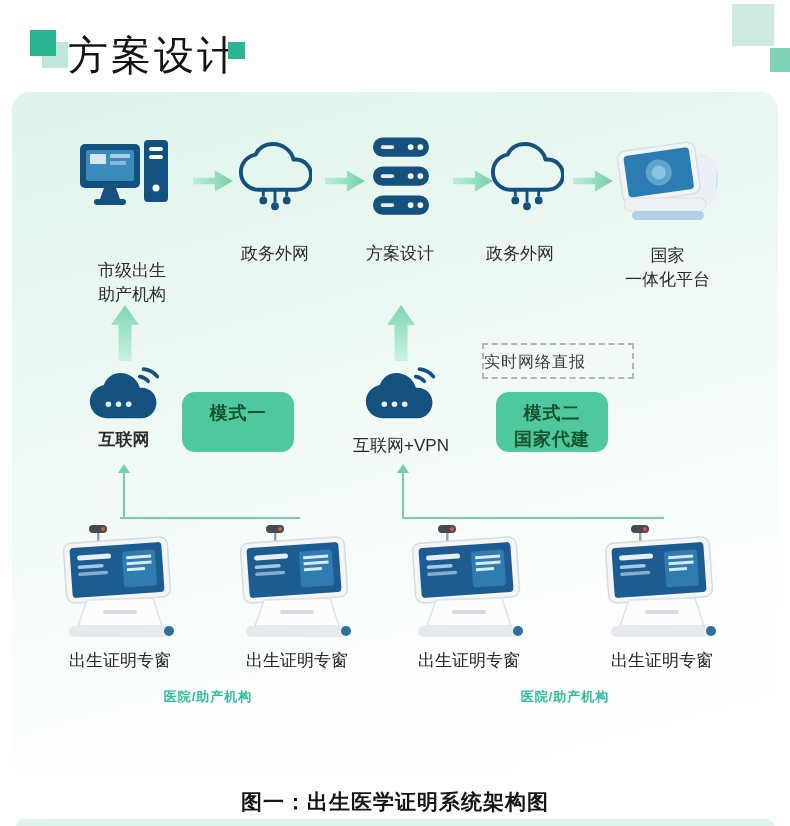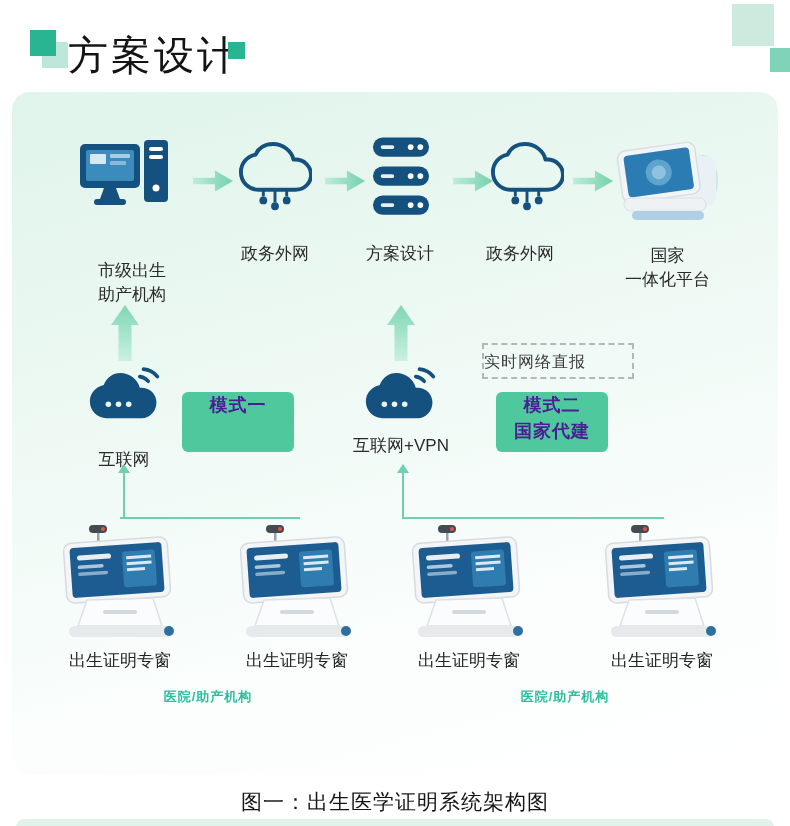--- a/index.html
+++ b/index.html
@@ -34,42 +34,42 @@
   
   .arrow-up{position:absolute;width:30px;height:58px;}
   .arrow-up svg{display:block;width:100%;height:100%;}
 
   
   .realtime-box{position:absolute;left:470px;top:251px;width:152px;height:36px;
                 border:2px dashed #b3b7b5;color:#3c3c3c;font-size:16px;line-height:34px;
                 letter-spacing:1px;box-sizing:border-box;background:transparent;}
 
   
-  .mode-btn{position:absolute;width:112px;height:60px;background:#4fc89d;border-radius:6px;
-            color:#4c1d95;text-align:center;font-weight:700;font-size:18px;line-height:26px;
-            padding-top:0;box-sizing:border-box;letter-spacing:1px;}
+  .mode-btn{position:absolute;width:112px;height:60px;background:#4fc89d;border-radius:13px;
+            color:#14532d;text-align:center;font-weight:700;font-size:18px;line-height:26px;
+            padding-top:8px;box-sizing:border-box;letter-spacing:1px;}
 
   .cloud-label{position:absolute;text-align:center;font-size:17px;color:#2b2b2b;font-weight:500;}
 
   
   .vline{position:absolute;width:2px;background:#6fcfae;}
   .hline{position:absolute;height:2px;background:#6fcfae;}
   .arrowhead-up{position:absolute;width:0;height:0;border-left:6px solid transparent;
                 border-right:6px solid transparent;border-bottom:9px solid #6fcfae;}
 
   
   .kiosk{position:absolute;width:150px;height:120px;}
   .kiosk svg{display:block;width:100%;height:100%;}
   .kiosk-label{position:absolute;width:150px;text-align:center;font-size:17px;color:#222;font-weight:500;}
 
   .group-label{position:absolute;width:200px;text-align:center;font-size:13px;font-weight:700;color:#2bbf9e;letter-spacing:1px;}
 
   
   .caption{position:absolute;left:0;top:788px;width:100%;text-align:center;
-           font-size:21px;font-weight:400;color:#151515;letter-spacing:1px;}
+           font-size:21px;font-weight:700;color:#151515;letter-spacing:1px;}
 
   .bottom-strip{position:absolute;left:16px;top:819px;width:758px;height:8px;
                 background:#e0f3ea;border-radius:8px 8px 0 0;}
 </style>
 </head>
 <body>
 
 <div class="page">
 
   <svg width="0" height="0" style="position:absolute" aria-hidden="true">
@@ -228,21 +228,21 @@
     <div class="abs icon-box" style="left:76px;top:273px;width:74px;height:62px;">
       <svg viewBox="0 0 80 66">
         <path d="M20 57 C10 57 2 49 2 39 2 30 8 23 17 21 20 13 27 8 35 8 45 8 54 15 56 24 h2 c9 0 16 7 16 16 0 9-7 17-16 17 z" fill="#15517e"></path>
         <path d="M56 12 a14 14 0 0 1 9 5" stroke="#15517e" stroke-width="4" fill="none" stroke-linecap="round"></path>
         <path d="M60 4 a22 22 0 0 1 15 8" stroke="#15517e" stroke-width="4" fill="none" stroke-linecap="round"></path>
         <circle cx="22" cy="42" r="3" fill="#e9f6f0"></circle>
           <circle cx="33" cy="42" r="3" fill="#e9f6f0"></circle>
           <circle cx="44" cy="42" r="3" fill="#e9f6f0"></circle>
       </svg>
     </div>
-    <div class="cloud-label" style="left:62px;top:356px;width:100px;">互联网</div>
+    <div class="cloud-label" style="left:62px;top:336px;width:100px;font-weight:bold;">互联网</div>
 
     <div class="mode-btn" style="left:170px;top:300px;">
       <div>模式一</div>
     </div>
 
     <div class="abs icon-box" style="left:352px;top:273px;width:74px;height:62px;">
       <svg viewBox="0 0 80 66">
         <path d="M20 57 C10 57 2 49 2 39 2 30 8 23 17 21 20 13 27 8 35 8 45 8 54 15 56 24 h2 c9 0 16 7 16 16 0 9-7 17-16 17 z" fill="#15517e"></path>
         <path d="M56 12 a14 14 0 0 1 9 5" stroke="#15517e" stroke-width="4" fill="none" stroke-linecap="round"></path>
         <path d="M60 4 a22 22 0 0 1 15 8" stroke="#15517e" stroke-width="4" fill="none" stroke-linecap="round"></path>

